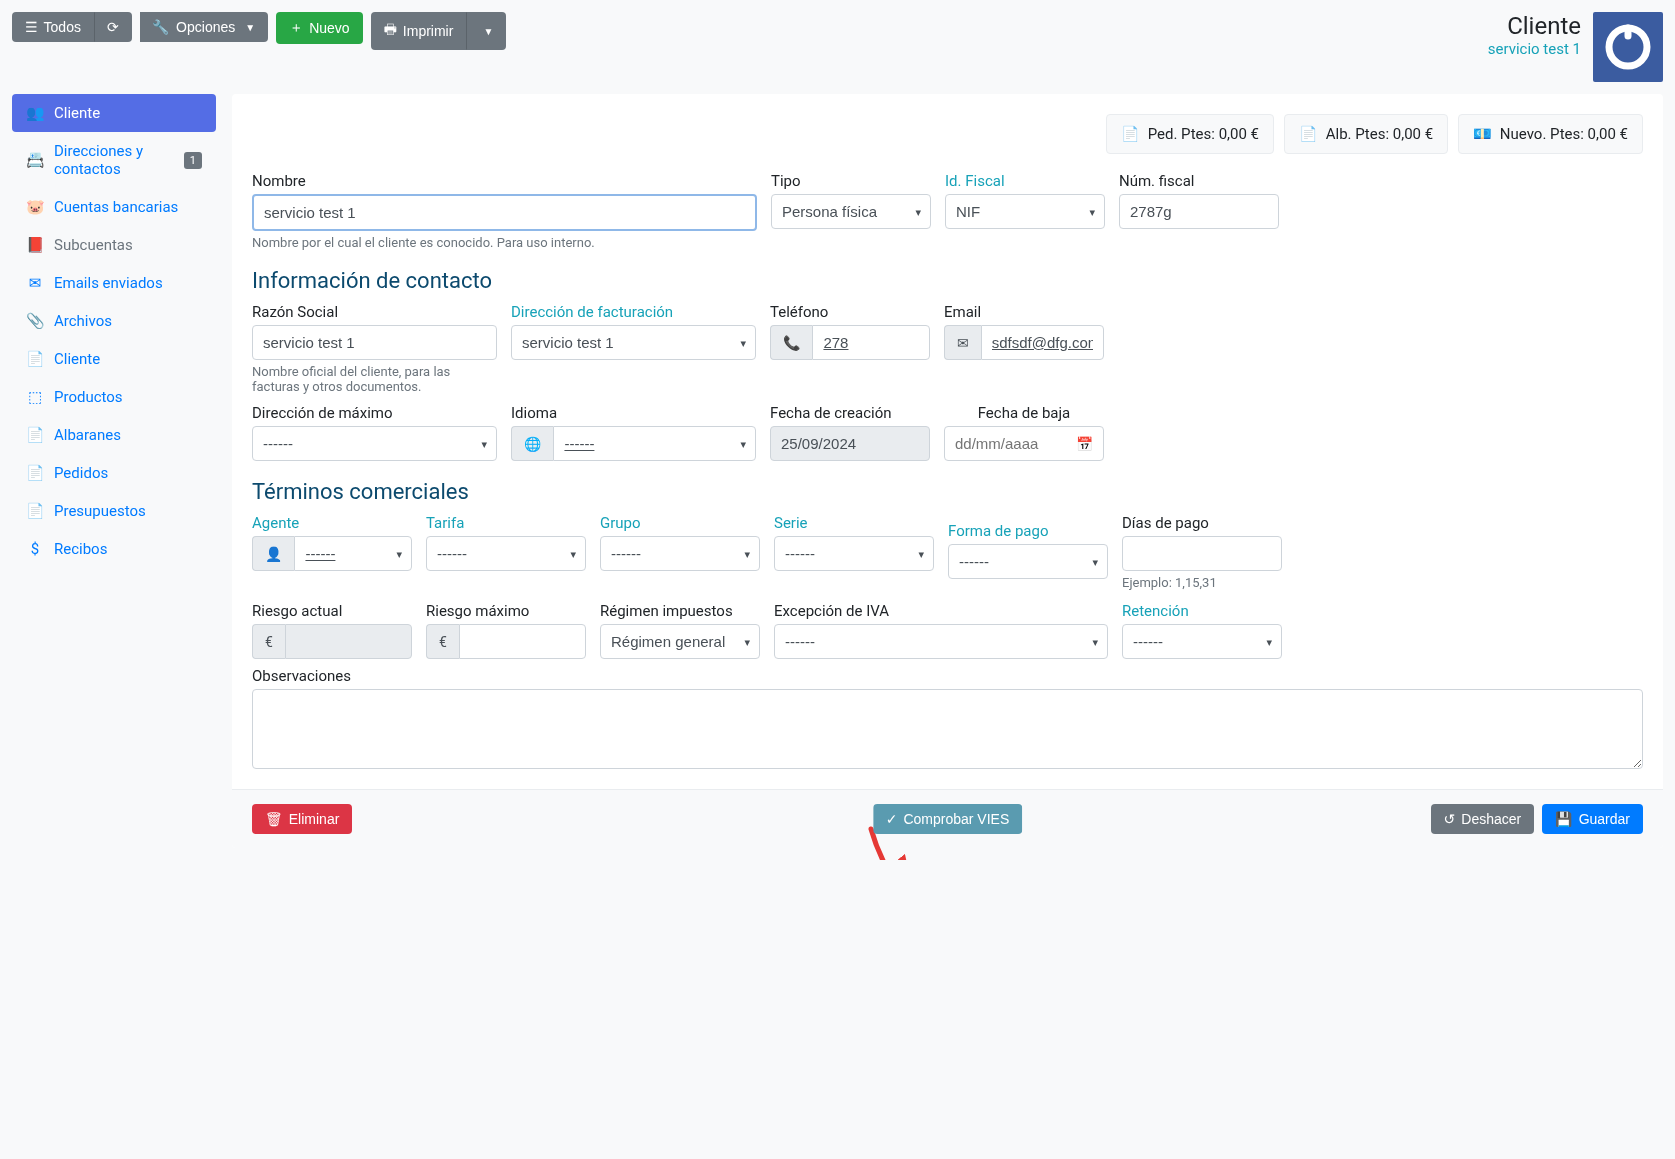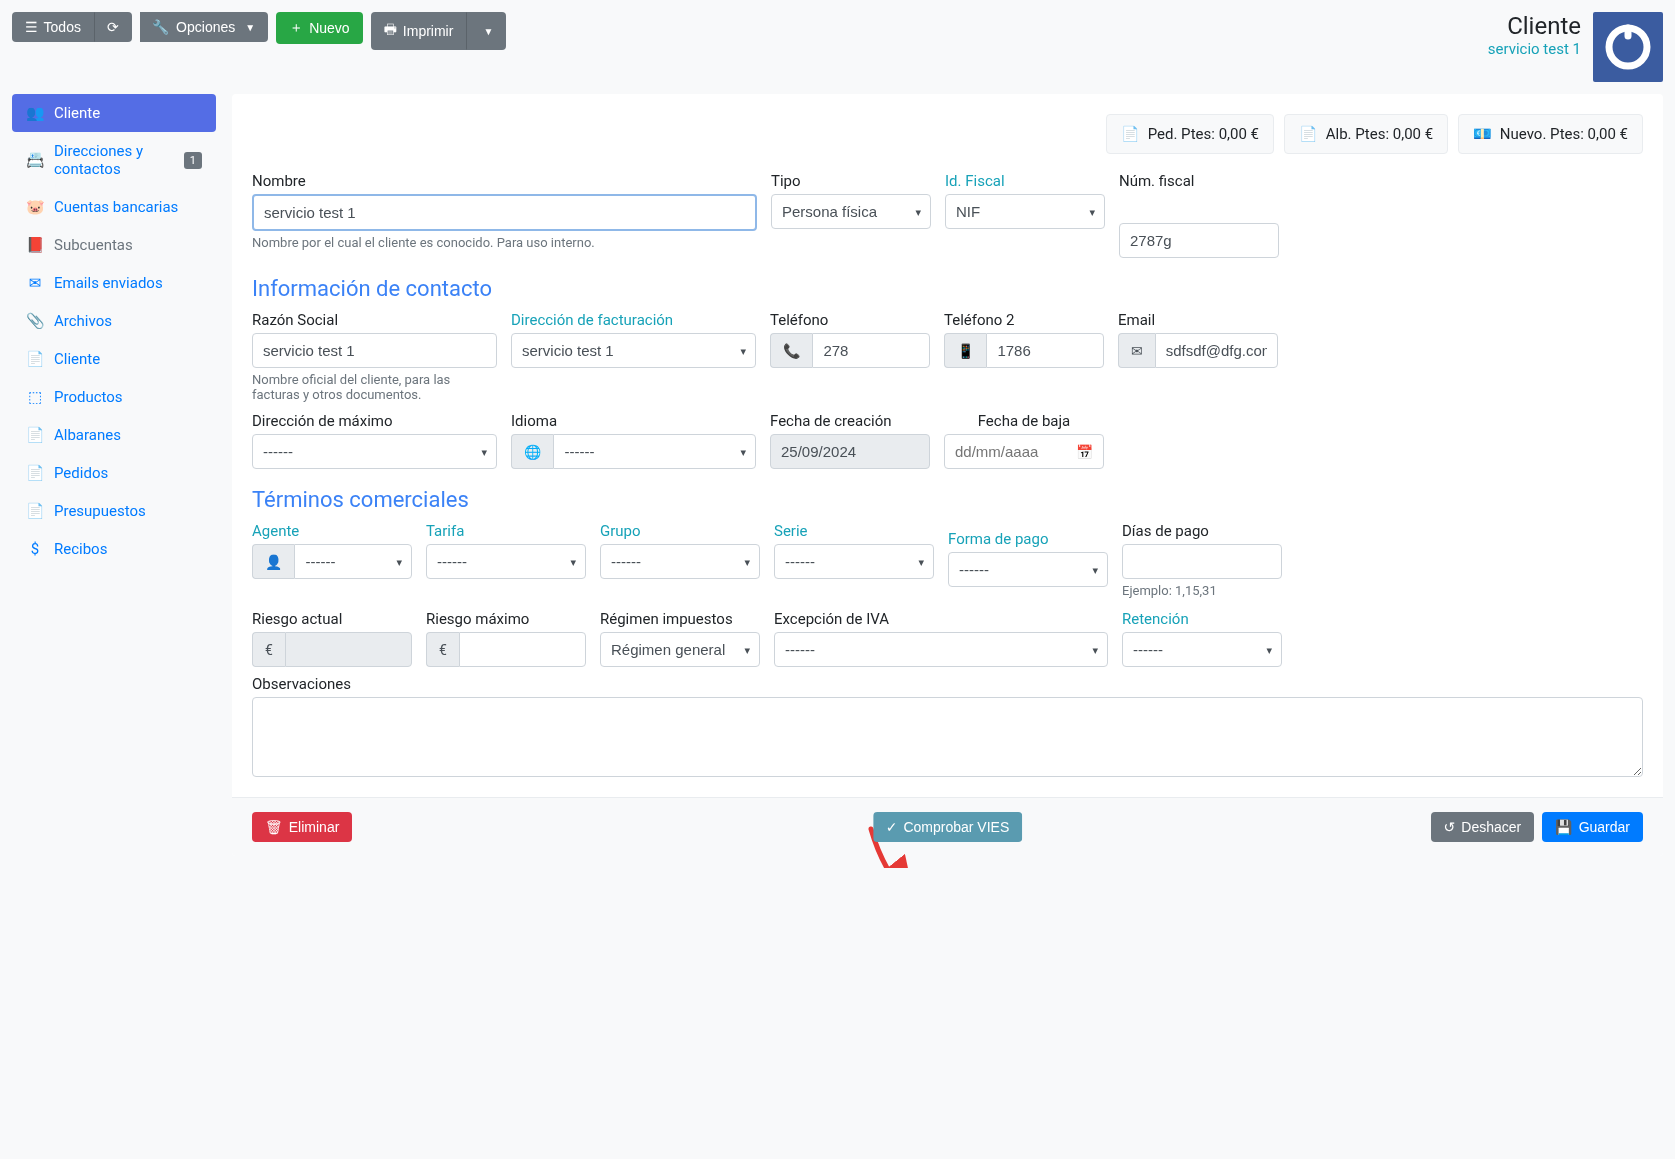--- a/index.html
+++ b/index.html
@@ -33,24 +33,24 @@
 .status-row { display: flex; justify-content: flex-end; gap: 10px; margin-bottom: 18px; }
 .status-box { background: #f8f9fa; border: 1px solid #e9ecef; border-radius: 4px; padding: 10px 14px; font-size: 15px; display: flex; align-items: center; gap: 8px; }
 .form-row { display: flex; gap: 14px; margin-bottom: 8px; flex-wrap: wrap; }
 .form-group { display: flex; flex-direction: column; }
 .form-label { font-size: 15px; color: #212529; margin-bottom: 4px; }
 .form-label.link { color: #17a2b8; cursor: pointer; }
 .form-control { border: 1px solid #ced4da; border-radius: 4px; padding: 8px 10px; font-size: 15px; background: #fff; color: #495057; width: 100%; }
 .form-control:disabled, .form-control.disabled { background: #e9ecef; }
 .form-control.focused { border: 2px solid #8fb8e8; outline: none; }
 .form-help { font-size: 13px; color: #6c757d; margin-top: 4px; }
-.section-title { color: #3b82f6; font-size: 22px; font-weight: 400; margin: 18px 0 10px; }
+.section-title { color: #0c4a6e; font-size: 22px; font-weight: 400; margin: 18px 0 10px; }
 .input-group { display: flex; }
 .input-group .ig-prepend { background: #e9ecef; border: 1px solid #ced4da; border-right: none; border-radius: 4px 0 0 4px; padding: 8px 12px; display: flex; align-items: center; color: #495057; }
-.input-group .form-control { border-radius: 0 4px 4px 0; }
+.input-group .form-control { border-radius: 0 4px 4px 0; text-decoration: underline; }
 .select-wrapper { position: relative; }
 .select-wrapper::after { content: "▾"; position: absolute; right: 10px; top: 50%; transform: translateY(-50%); font-size: 11px; color: #495057; pointer-events: none; }
 .select-wrapper .form-control { padding-right: 28px; appearance: none; }
 textarea.form-control { resize: vertical; min-height: 80px; }
 .footer-row { display: flex; align-items: center; margin-top: 20px; padding: 14px 20px; background: #f8f9fa; border-top: 1px solid #e9ecef; margin-left: -20px; margin-right: -20px; margin-bottom: -20px; border-radius: 0 0 4px 4px; }
 .footer-center { position: absolute; left: 50%; transform: translateX(-50%); }
 .footer-right { margin-left: auto; display: flex; gap: 8px; }
 .arrow-annotation { position: absolute; left: 634px; top: 730px; pointer-events: none; }
 .caret { font-size: 10px; margin-left: 4px; }
 </style>
@@ -177,21 +177,21 @@
         <div class="form-help">Nombre por el cual el cliente es conocido. Para uso interno.</div>
       </div>
       <div class="form-group" style="flex:0 0 160px;">
         <label class="form-label">Tipo</label>
         <div class="select-wrapper"><input class="form-control" readonly="" value="Persona física" style=""></div>
       </div>
       <div class="form-group" style="flex:0 0 160px;">
         <label class="form-label link">Id. Fiscal</label>
         <div class="select-wrapper"><input class="form-control" readonly="" value="NIF" style=""></div>
       </div>
-      <div class="form-group" style="flex:0 0 160px;gap:29px;">
+      <div class="form-group" style="flex:0 0 160px;">
         <label class="form-label">Núm. fiscal</label>
         <input class="form-control" value="2787g" style="">
       </div>
     </div>
 
     <h3 class="section-title">Información de contacto</h3>
 
     <div class="form-row">
       <div class="form-group" style="flex:0 0 245px;">
         <label class="form-label">Razón Social</label>
@@ -200,27 +200,20 @@
       </div>
       <div class="form-group" style="flex:0 0 245px;">
         <label class="form-label link">Dirección de facturación</label>
         <div class="select-wrapper"><input class="form-control" readonly="" value="servicio test 1" style=""></div>
       </div>
       <div class="form-group" style="flex:0 0 160px;">
         <label class="form-label">Teléfono</label>
         <div class="input-group">
           <span class="ig-prepend">📞</span>
           <input class="form-control" value="278" style="">
-        </div>
-      </div>
-      <div class="form-group" style="flex:0 0 160px;">
-        <label class="form-label">Teléfono 2</label>
-        <div class="input-group">
-          <span class="ig-prepend">📱</span>
-          <input class="form-control" value="1786" style="">
         </div>
       </div>
       <div class="form-group" style="flex:0 0 160px;">
         <label class="form-label">Email</label>
         <div class="input-group">
           <span class="ig-prepend">✉</span>
           <input class="form-control" value="sdfsdf@dfg.com" style="">
         </div>
       </div>
     </div>

